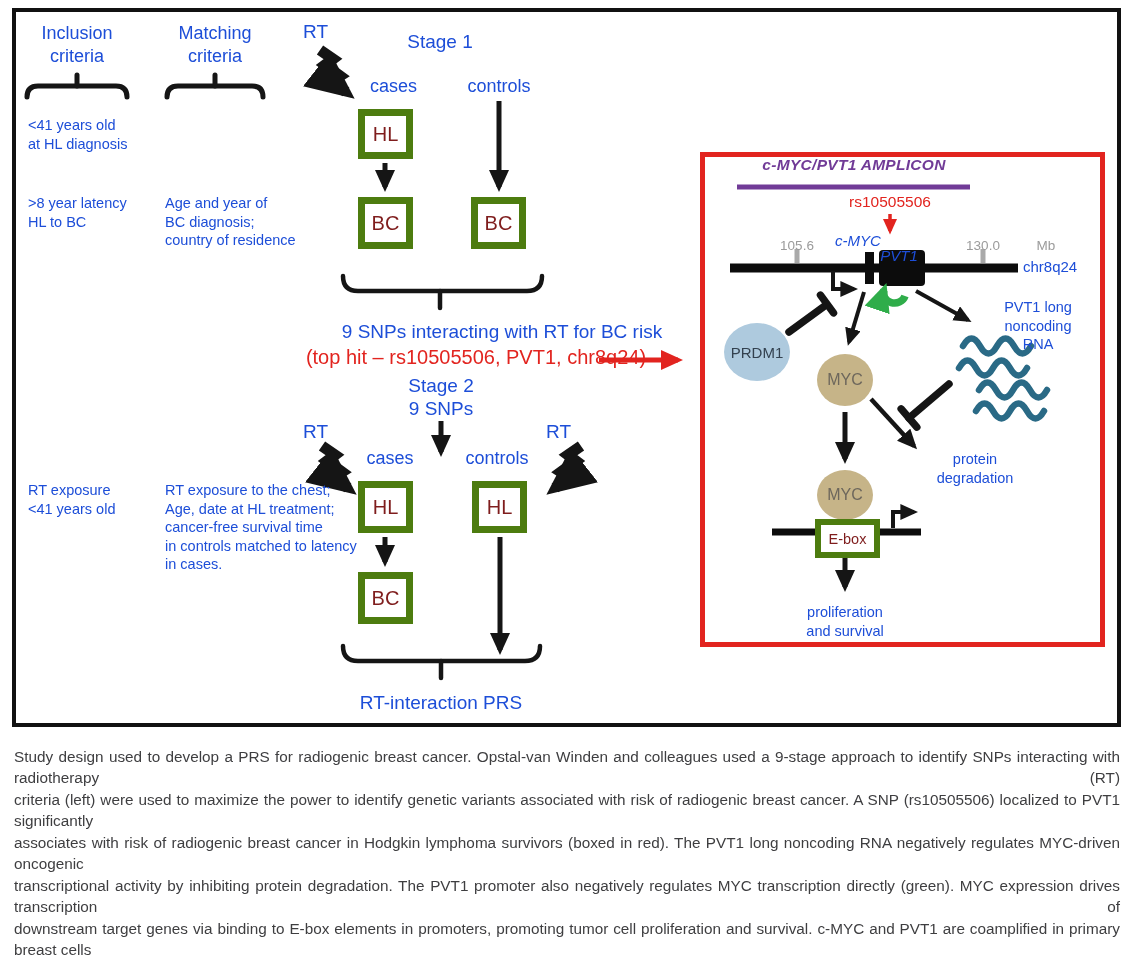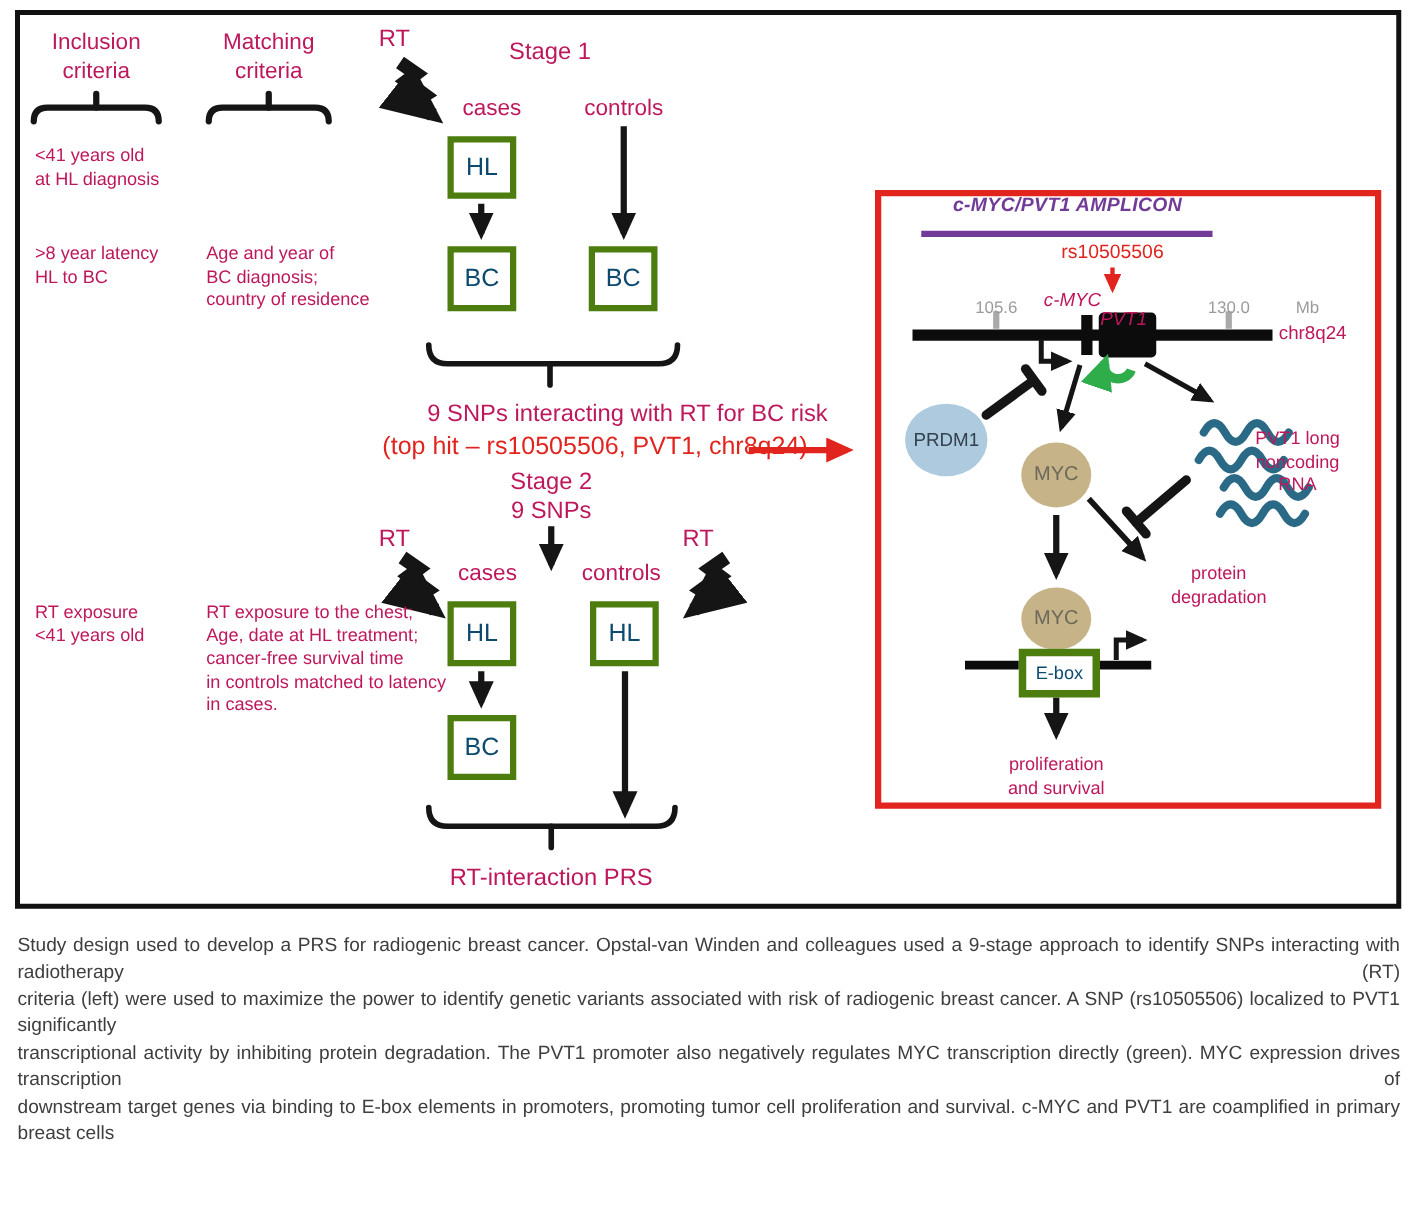--- a/index.html
+++ b/index.html
@@ -1,28 +1,28 @@
 <!DOCTYPE html>
 <html style="--red: #e2241f; --purple: #713b97; --green: #2fad4a; --prdm1_fill: #aecade; --myc_fill: #c6b488; --rna_wave: #2a6a86;"><head>
 <meta charset="utf-8">
 <style>
   html,body{margin:0;padding:0;background:#fff;}
   body{width:1134px;height:968px;position:relative;overflow:hidden;
        font-family:"Liberation Sans",sans-serif;color:#232323;}
-  .lbl{position:absolute;white-space:pre-line;line-height:18.5px;font-size:14.5px;color:#be185d;}
+  .lbl{position:absolute;white-space:pre-line;line-height:18.5px;font-size:14.5px;color:#1d4ed8;}
   .c{transform:translateX(-50%);text-align:center;}
   .big{font-size:19px;line-height:23px;}
   .red{color:var(--red,#e2241f);}
   .purple{color:var(--purple,#713b97);font-style:italic;font-weight:600;letter-spacing:.3px;}
   .gray{color:#9b9b9b;font-size:13.5px;}
   .ital{font-style:italic;}
   .fig-border{position:absolute;left:12px;top:8px;width:1101px;height:711px;border:4px solid #111;}
   .red-panel{position:absolute;left:700px;top:152px;width:395px;height:485px;border:5px solid var(--red,#e2241f);}
   .node{position:absolute;display:flex;align-items:center;justify-content:center;
-        background:#fff;border:5px solid #4d7c0f;font-size:20px;color:#0c4a6e;box-sizing:border-box;}
+        background:#fff;border:7px solid #4d7c0f;font-size:20px;color:#7f1d1d;box-sizing:border-box;}
   .ebox{border-width:6px;font-size:14.5px;}
   svg.overlay{position:absolute;left:0;top:0;pointer-events:none;}
   .caption{position:absolute;left:14px;top:746px;width:1106px;font-size:15.3px;
            line-height:21.45px;color:#3e3e40;}
   .cap-line{text-align:justify;text-align-last:justify;}
   .cap-line:last-child{text-align-last:left;}
 </style>
 </head>
 <body>
 
@@ -172,27 +172,28 @@
 <div class="lbl c ital" style="left:899px;top:247px;font-size:15px;">PVT1</div>
 <div class="lbl c gray" style="left:797px;top:237px;">105.6</div>
 <div class="lbl c gray" style="left:983px;top:237px;text-align:center;">130.0</div>
 <div class="lbl c gray" style="left:1046px;top:237px;">Mb</div>
 <div class="lbl" style="left:1023px;top:258px;font-size:15px;">chr8q24</div>
 
 <div class="lbl c" style="left:757px;top:344px;font-size:15px;color:#33414f;">PRDM1</div>
 <div class="lbl c" style="left:845px;top:371px;font-size:16px;color:#6d675c;">MYC</div>
 <div class="lbl c" style="left:845px;top:486px;font-size:16px;color:#6d675c;">MYC</div>
 
-<div class="lbl c" style="left:1038px;top:298px;margin-top:44px;">PVT1 long
+<div class="lbl c" style="left:1038px;top:298px;">PVT1 long
 noncoding RNA</div>
 <div class="lbl c" style="left:975px;top:450px;">protein
 degradation</div>
 <div class="node ebox" style="left:815px;top:519px;width:65px;height:39px;">E-box</div>
 <div class="lbl c" style="left:845px;top:603px;">proliferation
 and survival</div>
 
 <div class="caption">
   <div class="cap-line">Study design used to develop a PRS for radiogenic breast cancer. Opstal-van Winden and colleagues used a 9-stage approach to identify SNPs interacting with radiotherapy (RT)</div>
   <div class="cap-line">criteria (left) were used to maximize the power to identify genetic variants associated with risk of radiogenic breast cancer. A SNP (rs10505506) localized to PVT1 significantly</div>
+  <div class="cap-line">associates with risk of radiogenic breast cancer in Hodgkin lymphoma survivors (boxed in red). The PVT1 long noncoding RNA negatively regulates MYC-driven oncogenic</div>
   <div class="cap-line">transcriptional activity by inhibiting protein degradation. The PVT1 promoter also negatively regulates MYC transcription directly (green). MYC expression drives transcription of</div>
   <div class="cap-line">downstream target genes via binding to E-box elements in promoters, promoting tumor cell proliferation and survival. c-MYC and PVT1 are coamplified in primary breast cells</div>
 
 </div>
 
 </body></html>

